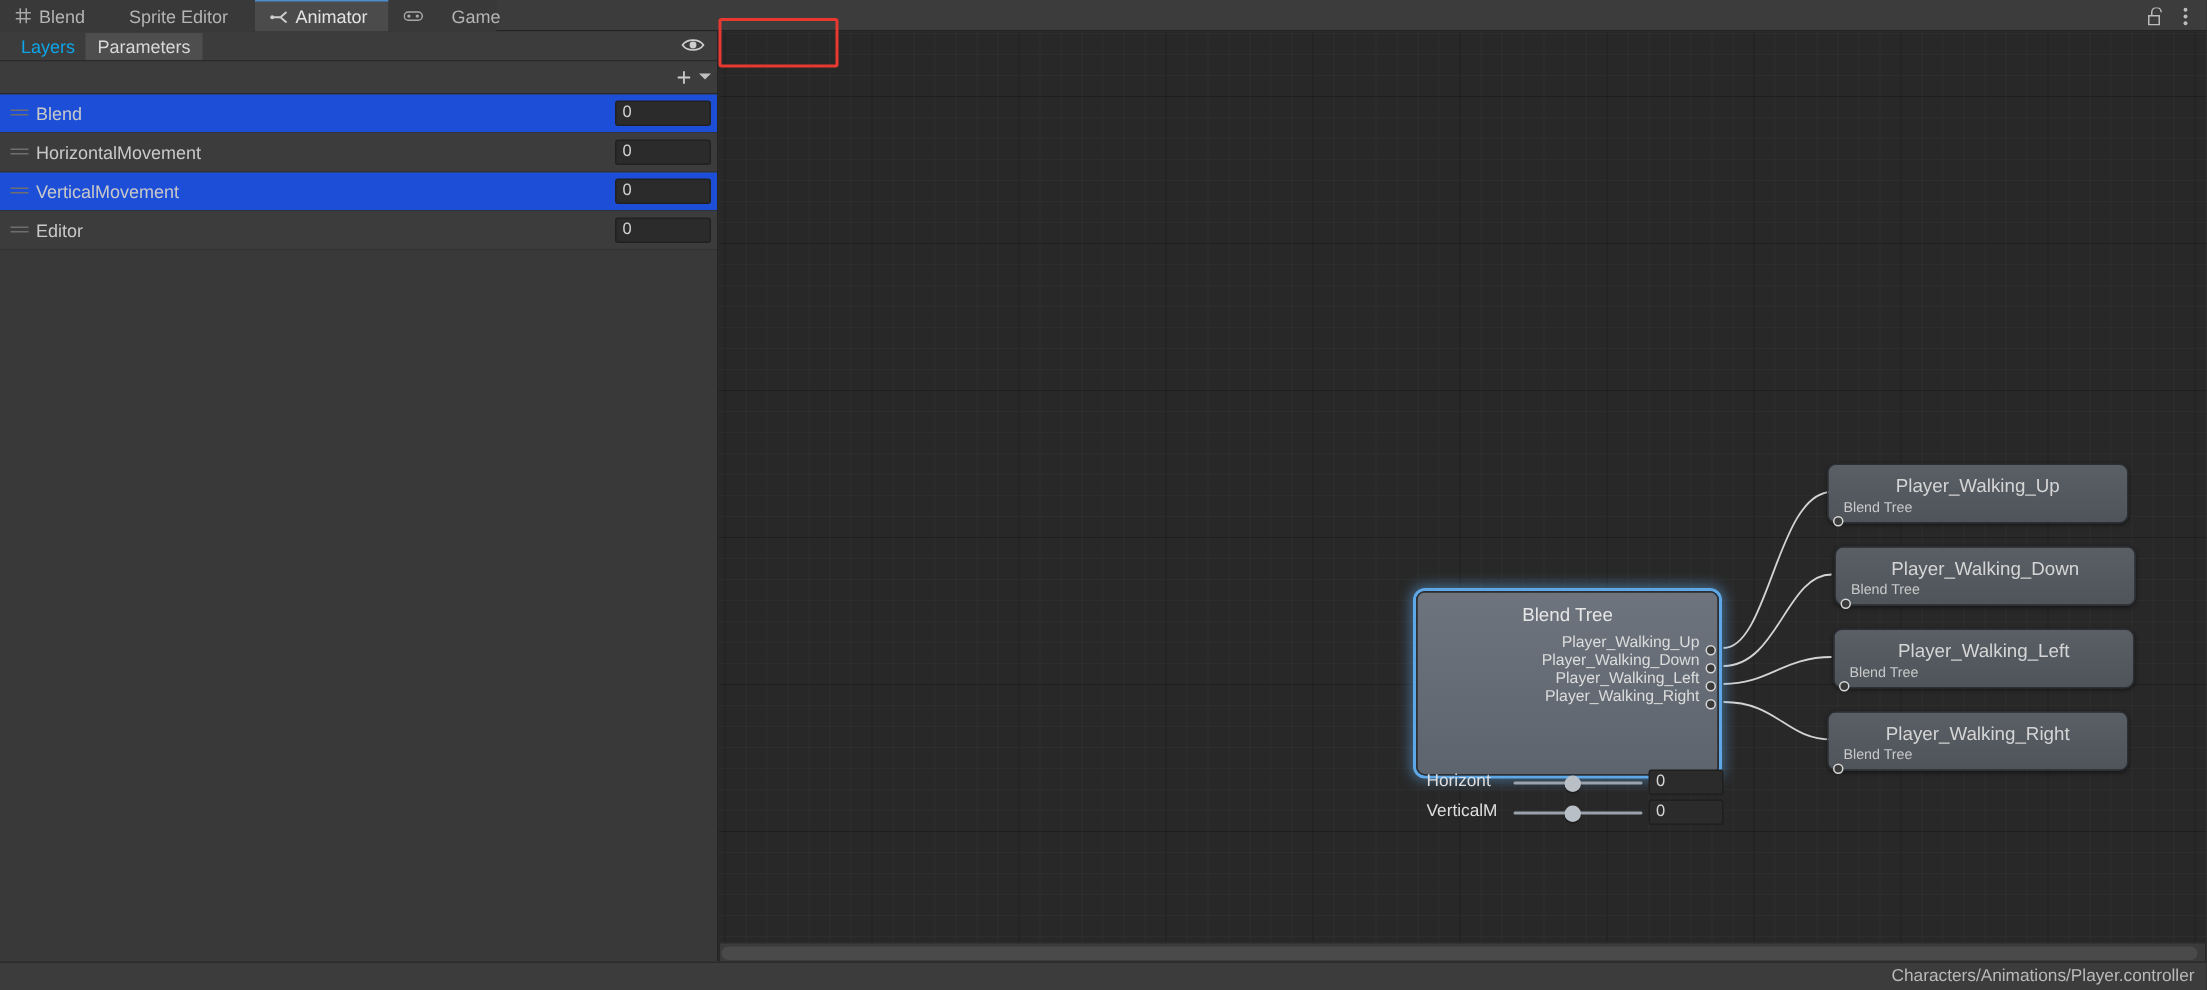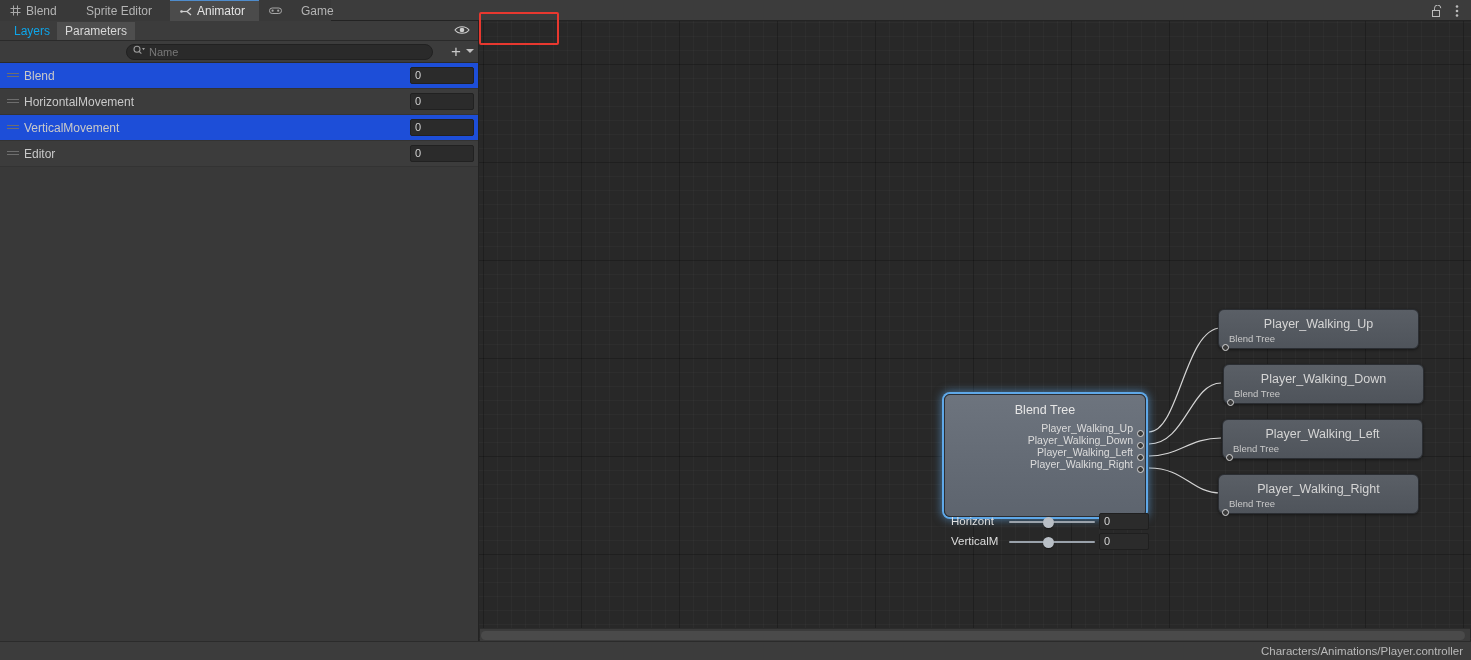--- a/index.html
+++ b/index.html
@@ -463,30 +463,20 @@
       </div>
       <div class="eye-icon">
         <svg width="16" height="12" viewBox="0 0 16 12">
           <path d="M1 6 C4 1.6, 12 1.6, 15 6 C12 10.4, 4 10.4, 1 6 Z" fill="none" stroke="#cdcdcd" stroke-width="1.1"></path>
           <circle cx="8" cy="6" r="2.3" fill="#cdcdcd"></circle>
         </svg>
       </div>
     </div>
 
     <div class="lp-search-row">
-      <div class="searchbox">
-        <span>
-          <svg width="12" height="11" viewBox="0 0 12 11">
-            <circle cx="4" cy="4.2" r="3" fill="none" stroke="#9a9a9a" stroke-width="1.1"></circle>
-            <path d="M6.2 6.5 L8.4 8.6" stroke="#9a9a9a" stroke-width="1.1"></path>
-            <path d="M9 3 L12 3 L10.5 5.2 Z" fill="#9a9a9a"></path>
-          </svg>
-        </span>
-        <span class="ph">Name</span>
-      </div>
       <div class="plus-btn">+</div>
       <div class="plus-caret"></div>
     </div>
 
     <div class="param-list">
 
       <div class="param-row">
         <div class="drag-handle">
             <span></span>
             <span></span>

